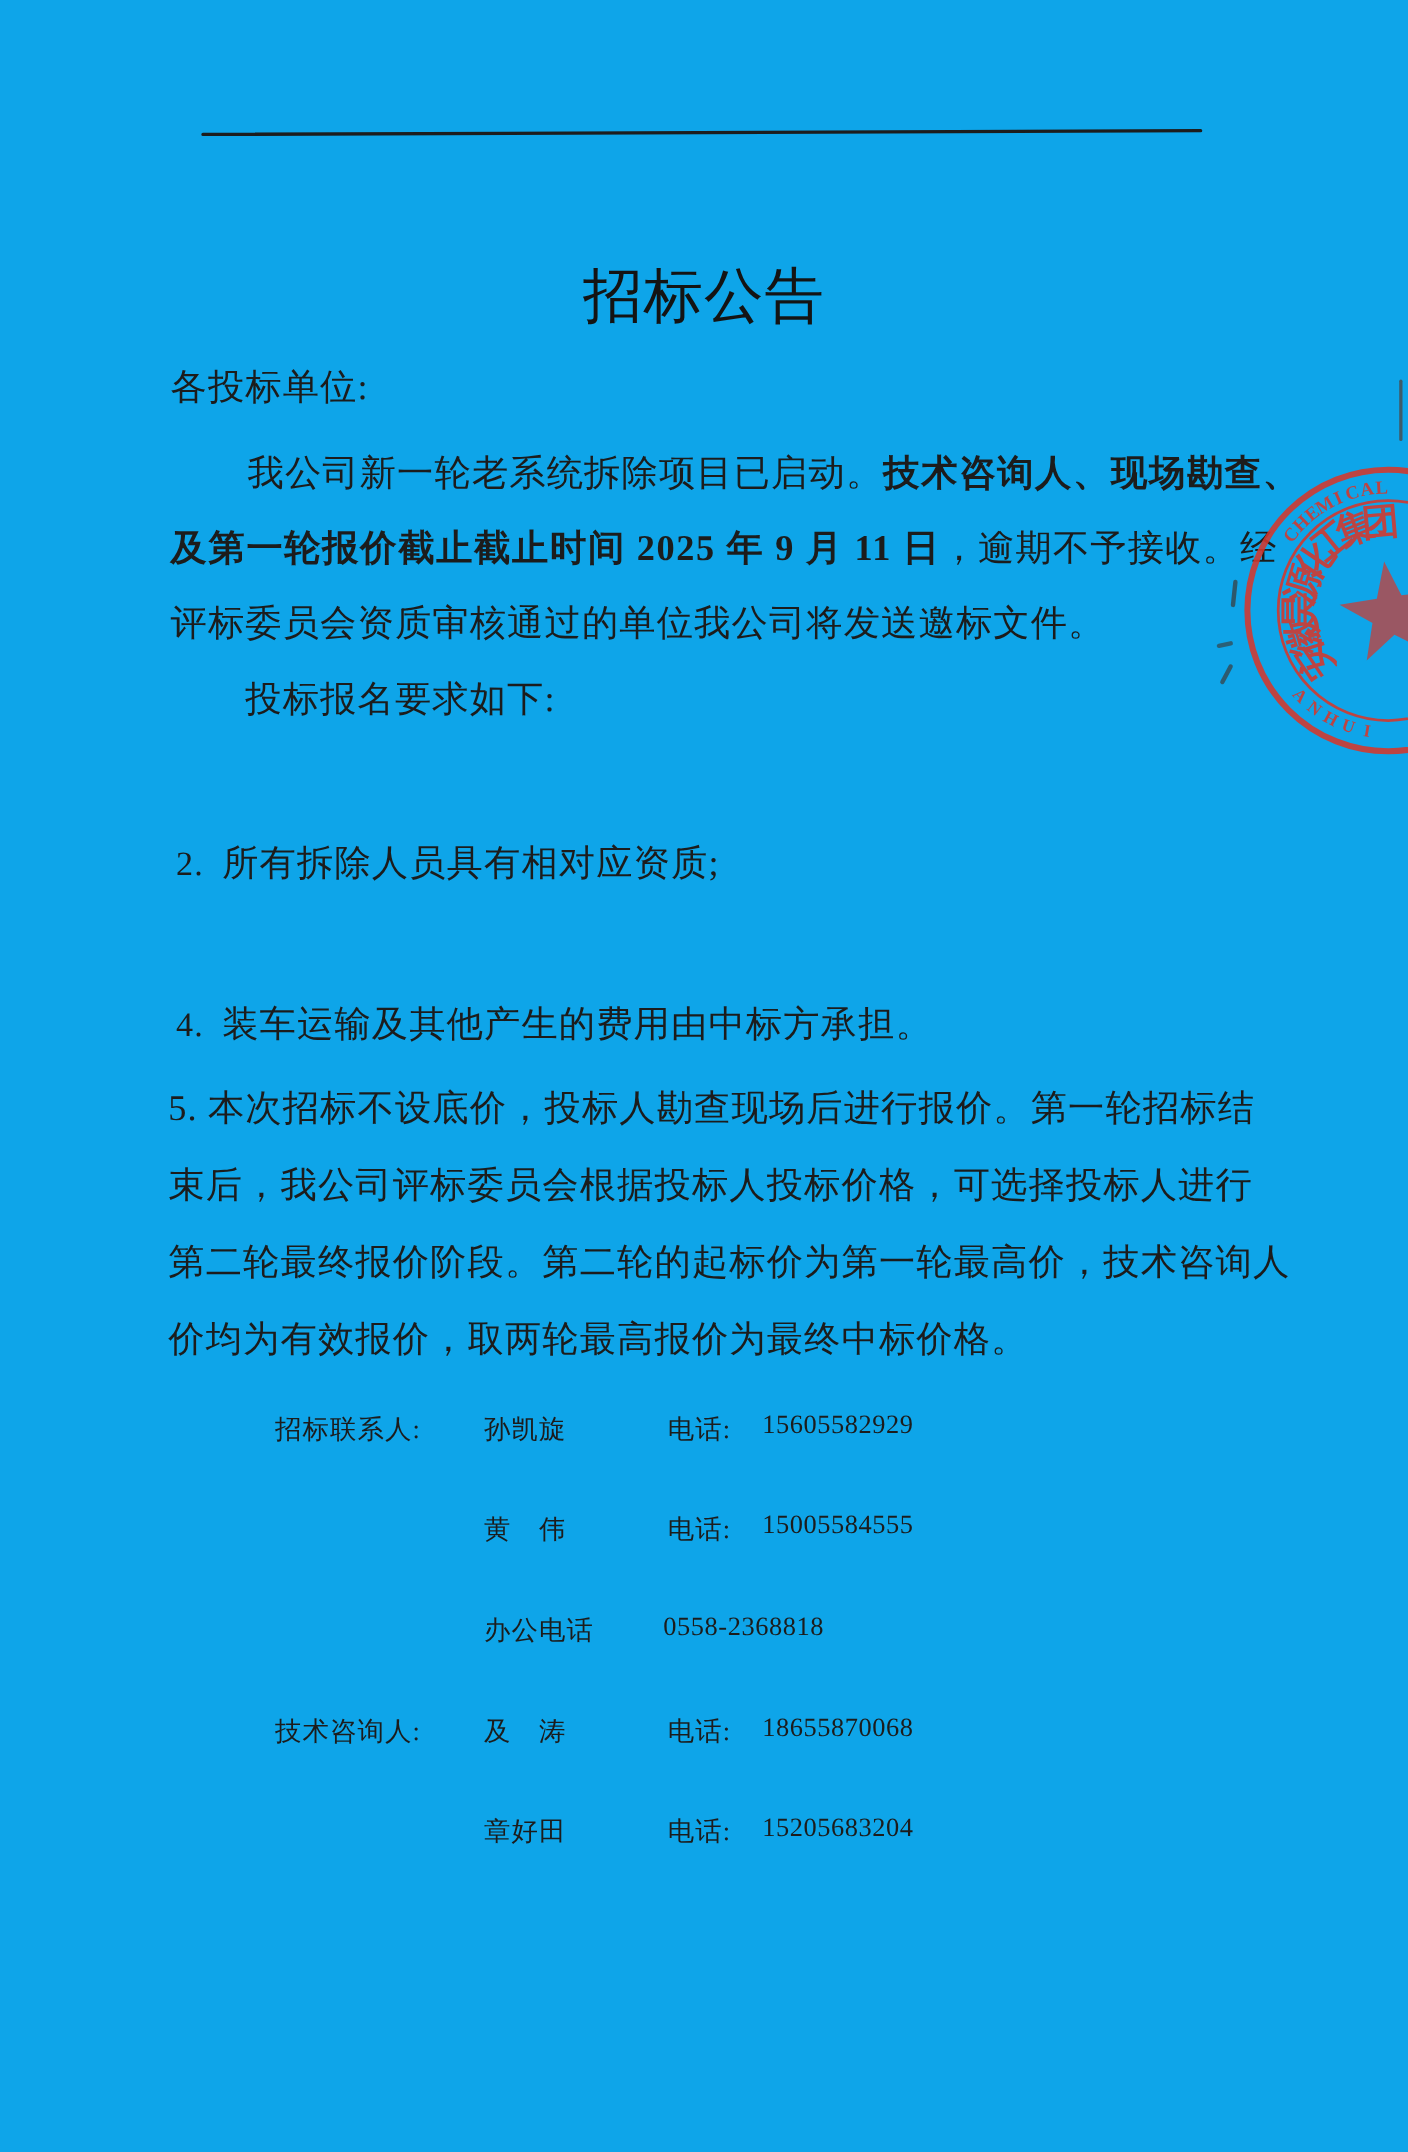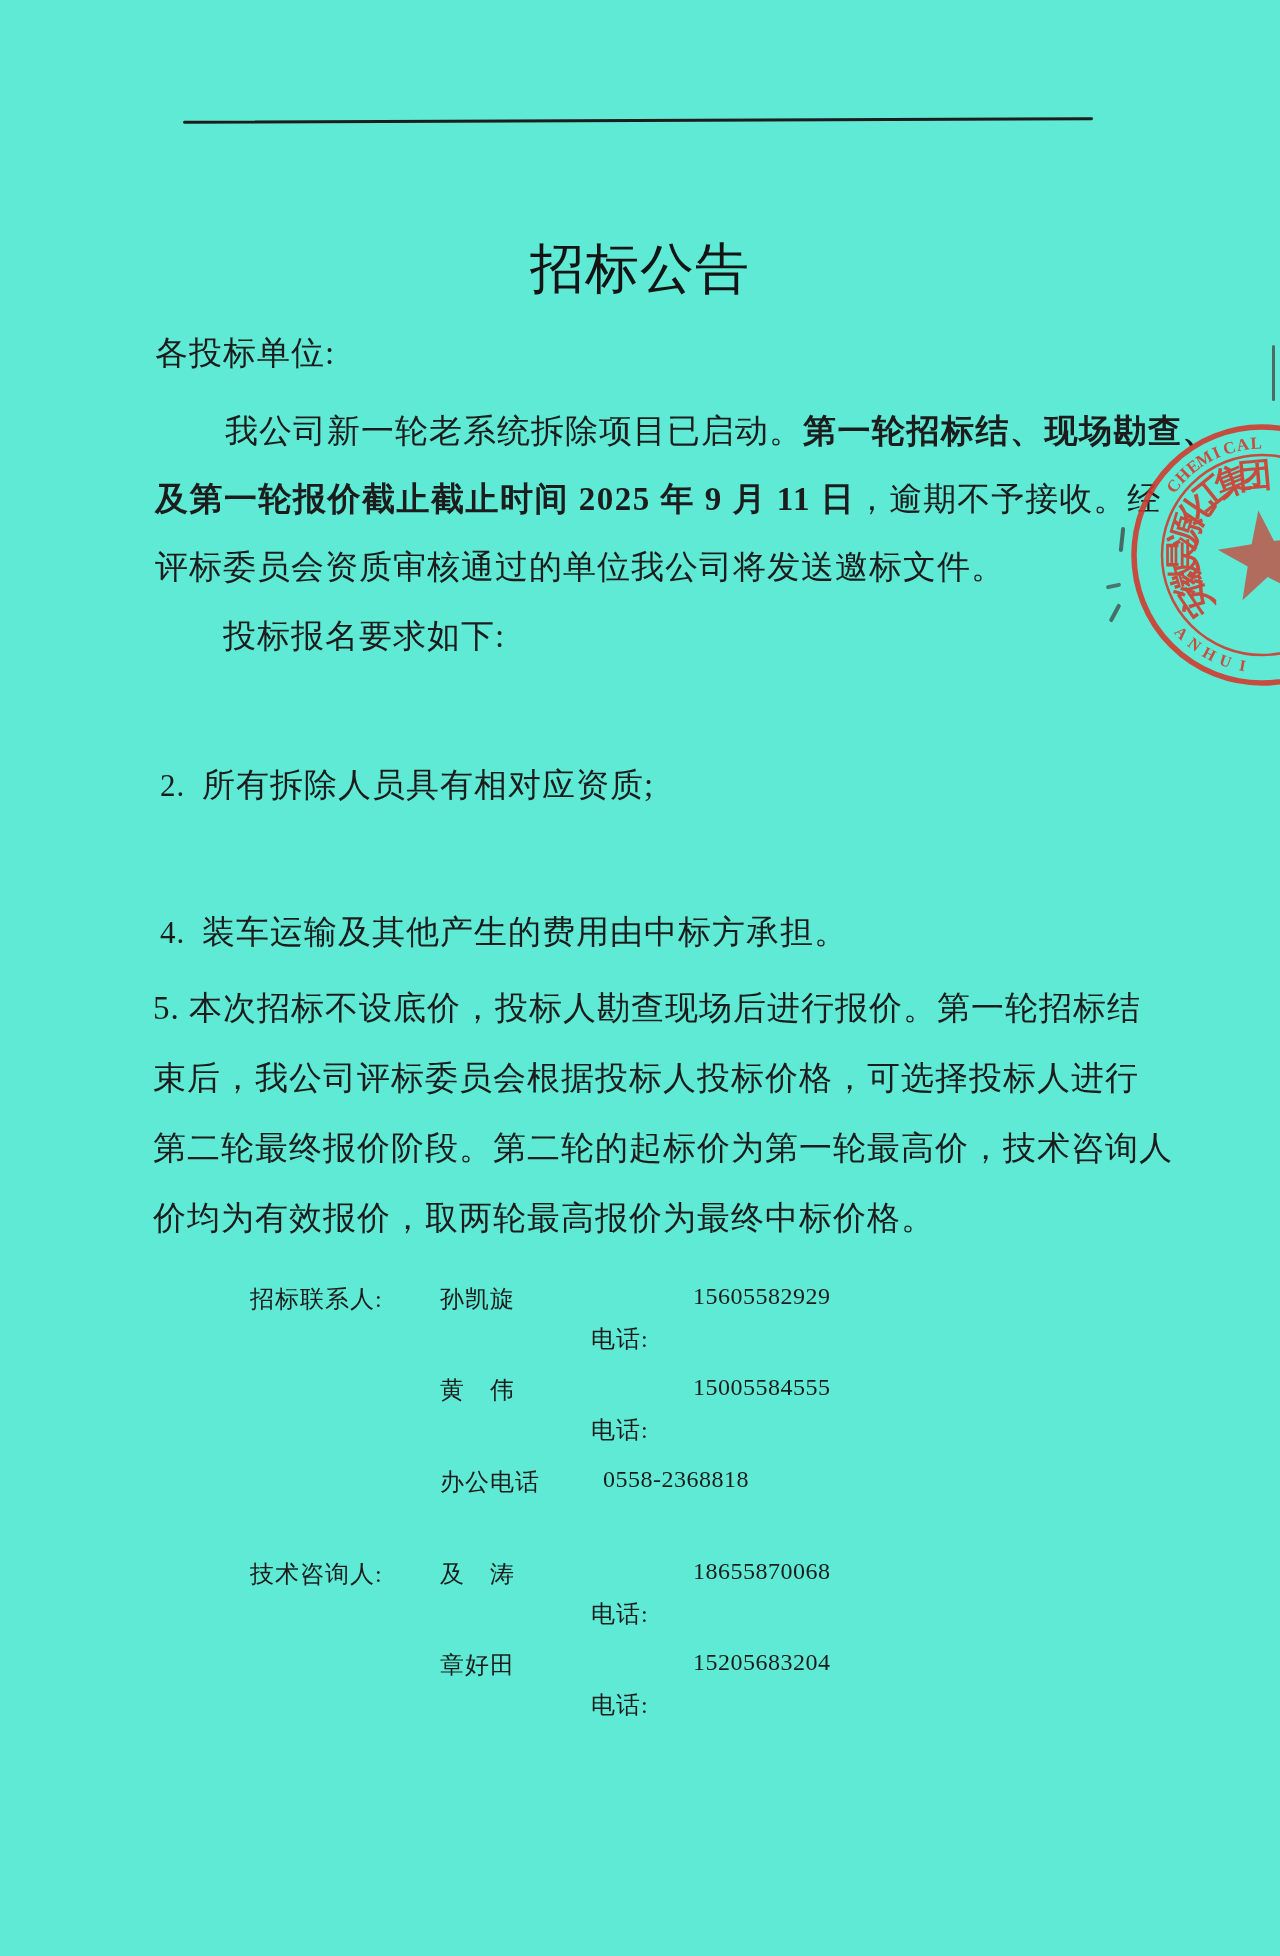--- a/index.html
+++ b/index.html
@@ -1,20 +1,20 @@
 <!DOCTYPE html>
 <html><head>
 <meta charset="utf-8">
 <style>
   html,body{margin:0;padding:0;background:#e8e8e8;}
   .page{
     position:relative;
     width:1280px;height:1956px;
     margin:0 auto;
-    background:#5eead4;
+    background:#0ea5e9;
     overflow:hidden;
     font-family:"Liberation Serif","DejaVu Serif",serif;
     color:#1c1c1c;
   }
   .rule{
     position:absolute;left:183px;top:119px;width:910px;height:3px;
     background:#1d1d1d;border-radius:2px;transform:rotate(-0.22deg);
   }
   .title{
     position:absolute;left:50%;top:233px;transform:translateX(-50%);
@@ -28,21 +28,21 @@
   .b{font-weight:bold;letter-spacing:1.5px;}
   .r{font-weight:normal;}
   .req-num{display:inline-block;min-width:30px;font-size:31px;}
   .req-text{display:inline-block;margin-left:12px;}
   .contact-row{
     position:absolute;left:250px;width:980px;height:44px;
     font-size:24px;letter-spacing:1px;white-space:nowrap;
   }
   .c-label{position:absolute;left:0;}
   .c-name{position:absolute;left:190px;}
-  .c-phlabel{position:absolute;left:341px;margin-top:40px;}
+  .c-phlabel{position:absolute;left:357px;}
   .c-phone{position:absolute;left:443px;letter-spacing:0.5px;}
   .contact-row.office .c-phone{left:353px;}
   .seal-wrap{position:absolute;left:1060px;top:390px;width:260px;height:340px;}
   .seal-g{opacity:0.88;}
   .seal-star{fill-opacity:0.8;}
   #seal-letters text{font-family:"Liberation Serif","DejaVu Serif",serif;}
   .artifact{position:absolute;background:#3a3a3a;border-radius:2px;}
   .mark1{left:1120px;top:527px;width:4px;height:25px;transform:rotate(6deg);opacity:.72;}
   .mark2{left:1106px;top:584px;width:15px;height:4px;transform:rotate(-12deg);opacity:.65;}
   .mark3{left:1113px;top:603px;width:4px;height:20px;transform:rotate(28deg);opacity:.7;}
@@ -53,21 +53,21 @@
 
 <div class="page">
 
   <div class="rule"></div>
 
   <h1 class="title">招标公告</h1>
 
   <div class="line" style="left:155px;top:334px;">各投标单位:</div>
 
   <div class="line" style="left:225px;top:412px;">
-    <span class="r">我公司新一轮老系统拆除项目已启动。</span><span class="b">第一轮招标结、现场勘查、</span>
+    <span class="r">我公司新一轮老系统拆除项目已启动。</span><span class="b">技术咨询人、现场勘查、</span>
   </div>
   <div class="line" style="left:155px;top:480px;">
     <span class="b">及第一轮报价截止截止时间 2025 年 9 月 11 日</span><span class="r">，逾期不予接收。经</span>
   </div>
   <div class="line" style="left:155px;top:548px;">
     <span class="r">评标委员会资质审核通过的单位我公司将发送邀标文件。</span>
   </div>
 
   <div class="line" style="left:223px;top:617px;">投标报名要求如下:</div>
 

